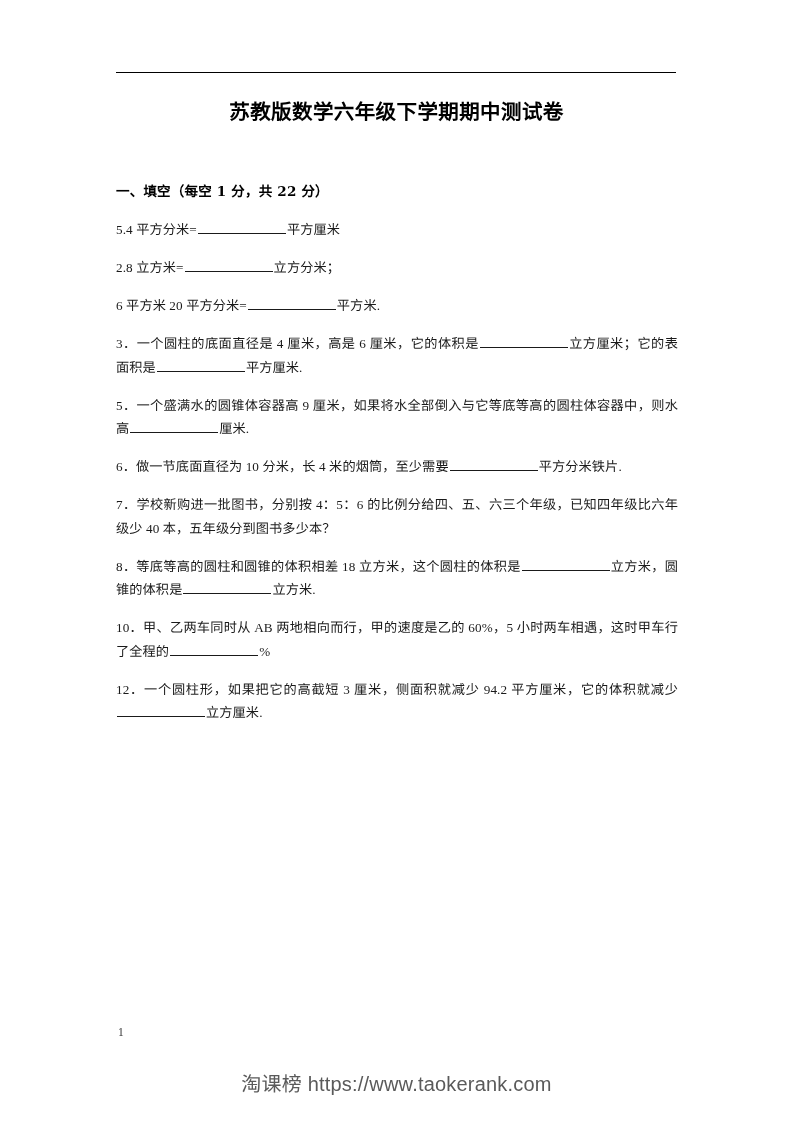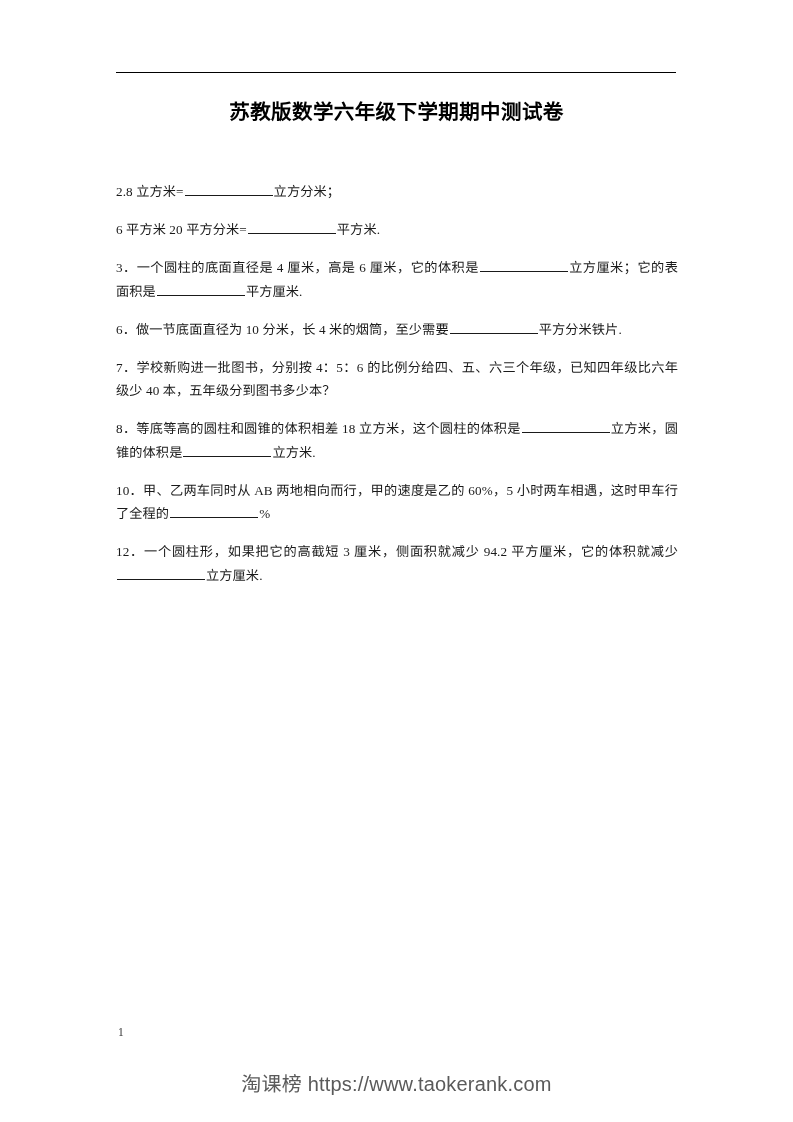--- a/index.html
+++ b/index.html
@@ -118,31 +118,34 @@
 <body>
 
 <div class="page">
 
   <div class="header-rule"></div>
 
   <div class="doc-title">苏教版数学六年级下学期期中测试卷</div>
 
   <div class="content">
 
+    <div class="section-heading">一、填空（每空 1 分，共 22 分）</div>
 
 
 
+    <p class="sub-line"><span>5.4 平方分米=</span><span class="blank w-lg"></span><span>平方厘米</span></p>
 
     <p class="sub-line"><span>2.8 立方米=</span><span class="blank w-lg"></span><span>立方分米；</span></p>
 
     <p class="sub-line"><span>6 平方米 20 平方分米=</span><span class="blank w-lg"></span><span>平方米.</span></p>
 
     <p class="question"><span>3．一个圆柱的底面直径是 4 厘米，高是 6 厘米，它的体积是</span><span class="blank w-lg"></span><span>立方厘米；它的表面积是</span><span class="blank w-lg"></span><span>平方厘米.</span></p>
 
 
+    <p class="question"><span>5．一个盛满水的圆锥体容器高 9 厘米，如果将水全部倒入与它等底等高的圆柱体容器中，则水高</span><span class="blank w-lg"></span><span>厘米.</span></p>
 
     <p class="question"><span>6．做一节底面直径为 10 分米，长 4 米的烟筒，至少需要</span><span class="blank w-lg"></span><span>平方分米铁片.</span></p>
 
     <p class="question"><span>7．学校新购进一批图书，分别按 4：5：6 的比例分给四、五、六三个年级，已知四年级比六年级少 40 本，五年级分到图书多少本？</span></p>
 
     <p class="question"><span>8．等底等高的圆柱和圆锥的体积相差 18 立方米，这个圆柱的体积是</span><span class="blank w-lg"></span><span>立方米，圆锥的体积是</span><span class="blank w-lg"></span><span>立方米.</span></p>
 
 
     <p class="question"><span>10．甲、乙两车同时从 AB 两地相向而行，甲的速度是乙的 60%，5 小时两车相遇，这时甲车行了全程的</span><span class="blank w-lg"></span><span>%</span></p>
 

